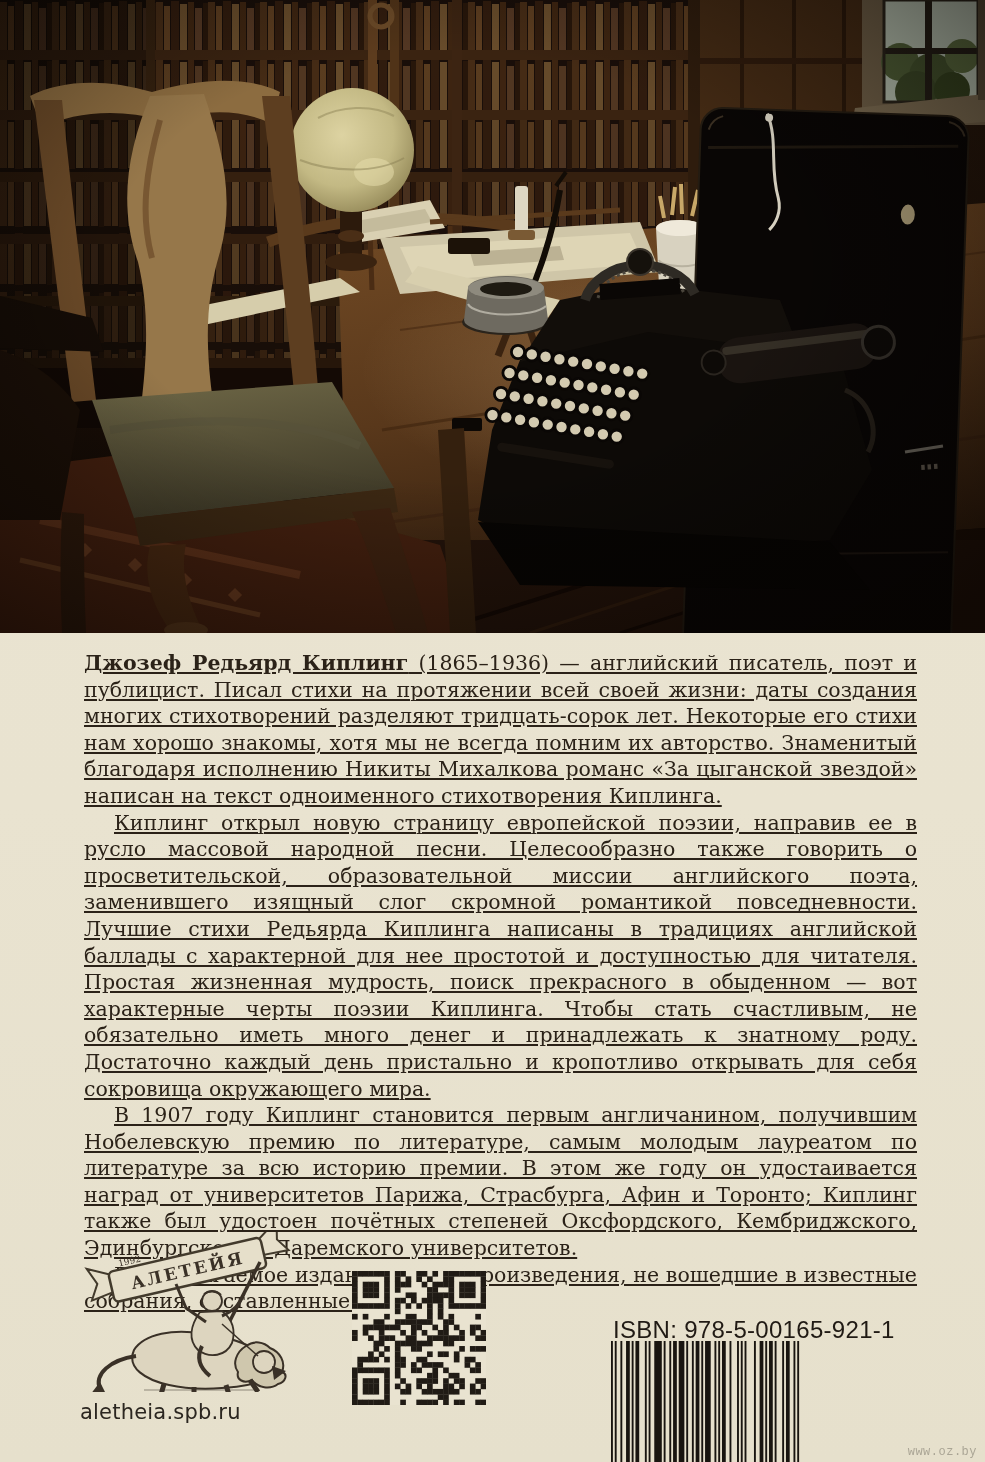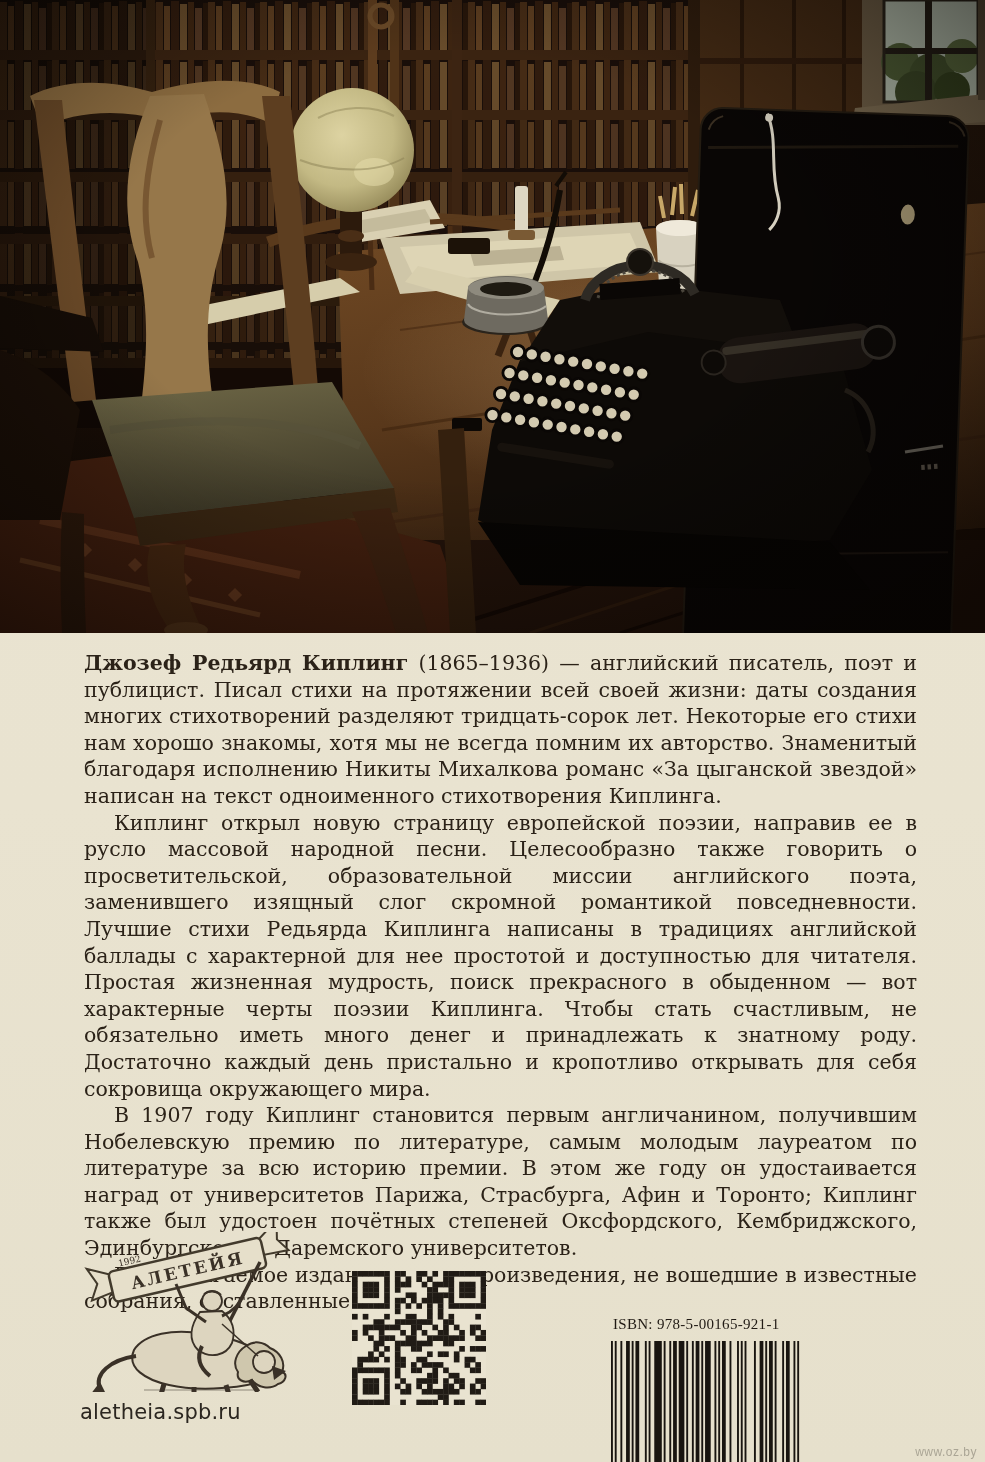--- a/index.html
+++ b/index.html
@@ -6,39 +6,39 @@
   .cover{
     position:relative;width:985px;height:1462px;margin:0 auto;
     background:linear-gradient(180deg,#eae4d2 0%,#e9e3d0 55%,#e6e0cc 100%);
     overflow:hidden;font-family:"DejaVu Serif",serif;
   }
   .photo{position:absolute;left:0;top:0;width:985px;height:633px;}
   .photo svg{display:block;}
   .about{
     position:absolute;left:84px;top:650px;width:833px;
     font-size:20.5px;line-height:26.6px;color:#2b2218;
-    text-align:justify;letter-spacing:0;
+    text-align:justify;letter-spacing:0;text-decoration:underline;
   }
   .about p{margin:0;}
   .about p.indent{text-indent:30px;}
   .about b{font-weight:bold;}
   .logo{position:absolute;left:74px;top:1232px;width:230px;height:160px;}
   .website{
     position:absolute;left:80px;top:1400px;
     font-family:"DejaVu Sans",sans-serif;font-size:21px;color:#2b2620;letter-spacing:.2px;
   }
   .qr{position:absolute;left:352px;top:1271px;width:134px;height:134px;}
   .isbn{
     position:absolute;left:613px;top:1316px;
-    font-family:Liberation Serif, serif;font-size:15px;color:#201a14;letter-spacing:.3px;
+    font-family:Liberation Sans, sans-serif;font-size:24px;color:#201a14;letter-spacing:.3px;
   }
   .barcode{position:absolute;left:611px;top:1341px;width:190px;height:121px;}
   .watermark{
     position:absolute;right:8px;bottom:3px;
-    font-family:Liberation Sans, sans-serif;font-size:12px;color:#aaa595;letter-spacing:.5px;
+    font-family:Liberation Mono, monospace;font-size:12px;color:#aaa595;letter-spacing:.5px;
   }
 </style>
 </head>
 <body>
 
 <div class="cover">
 
   <div class="photo">
     <svg width="985" height="633" viewBox="0 0 985 633" xmlns="http://www.w3.org/2000/svg">
       <defs>

